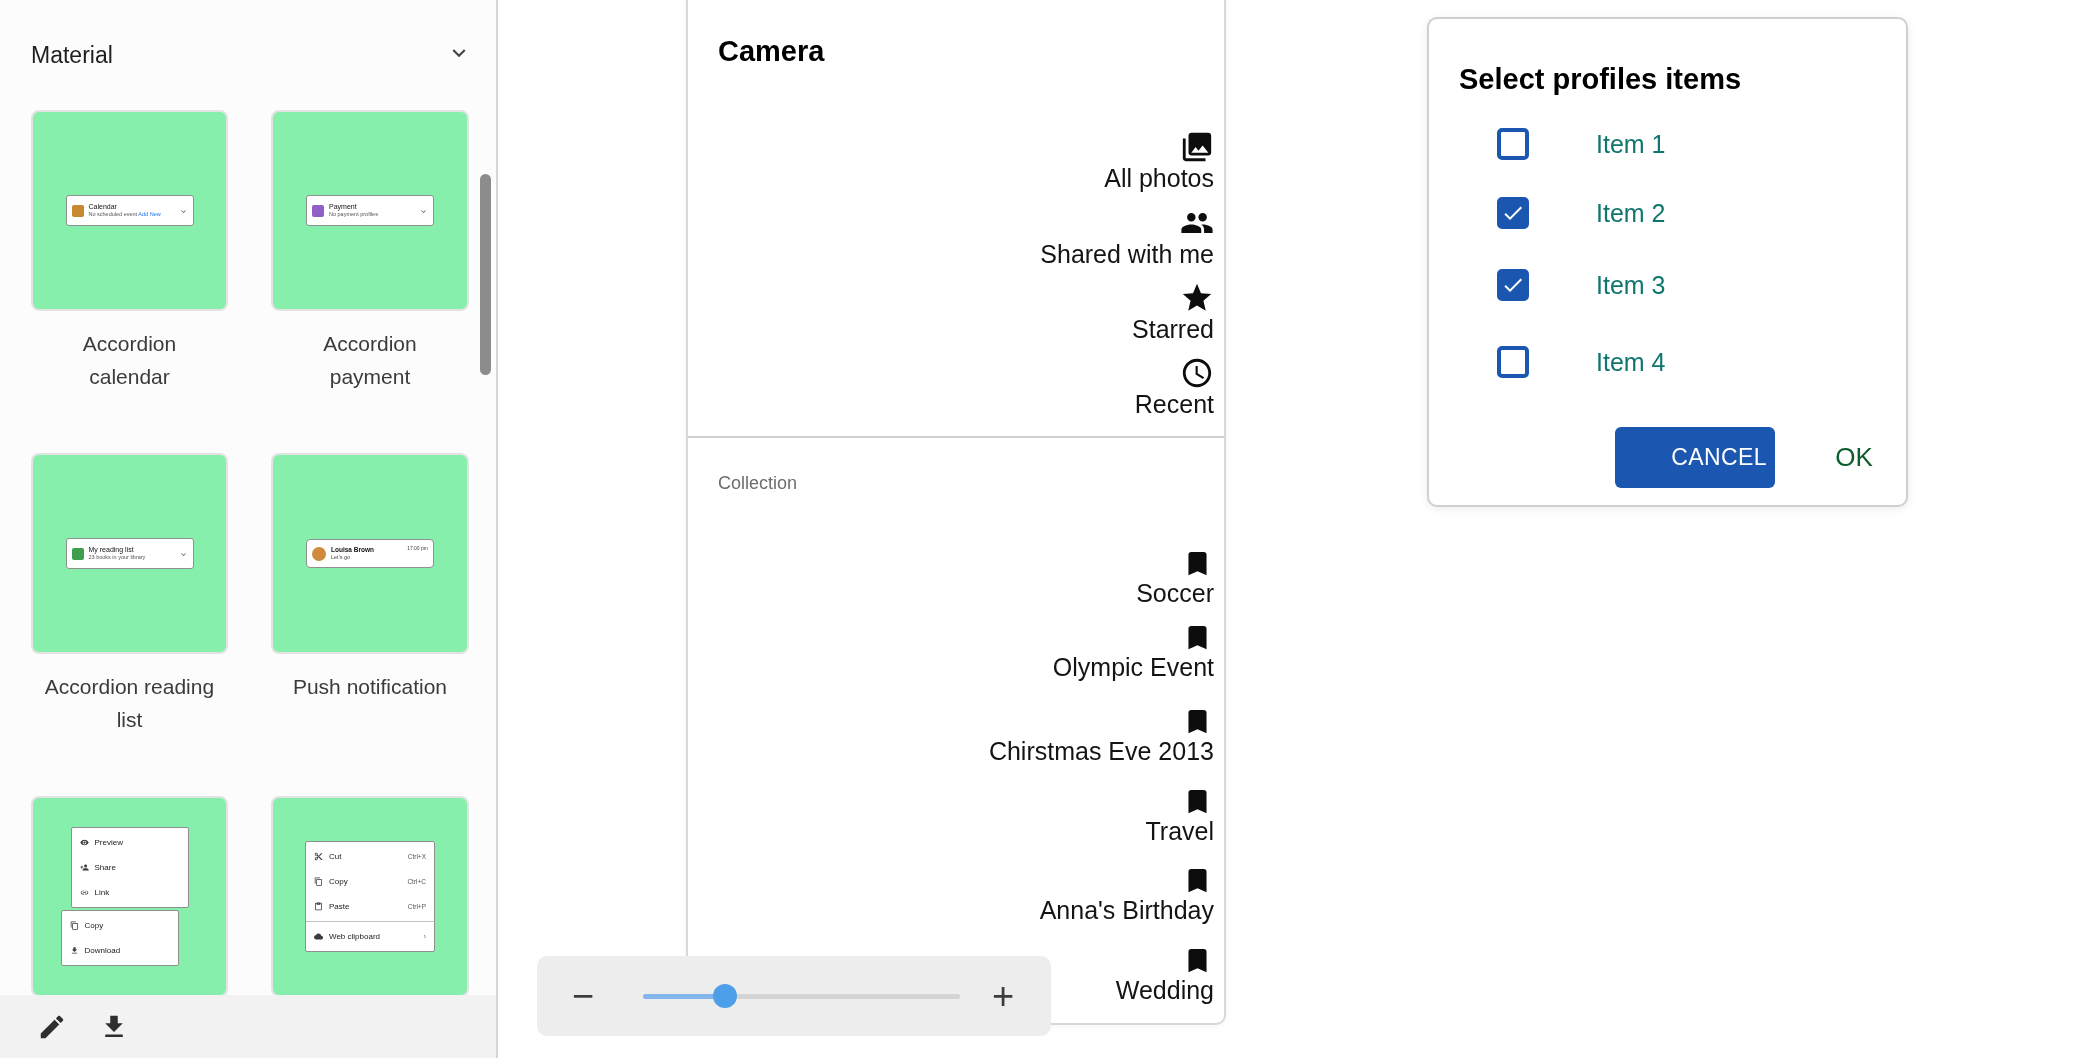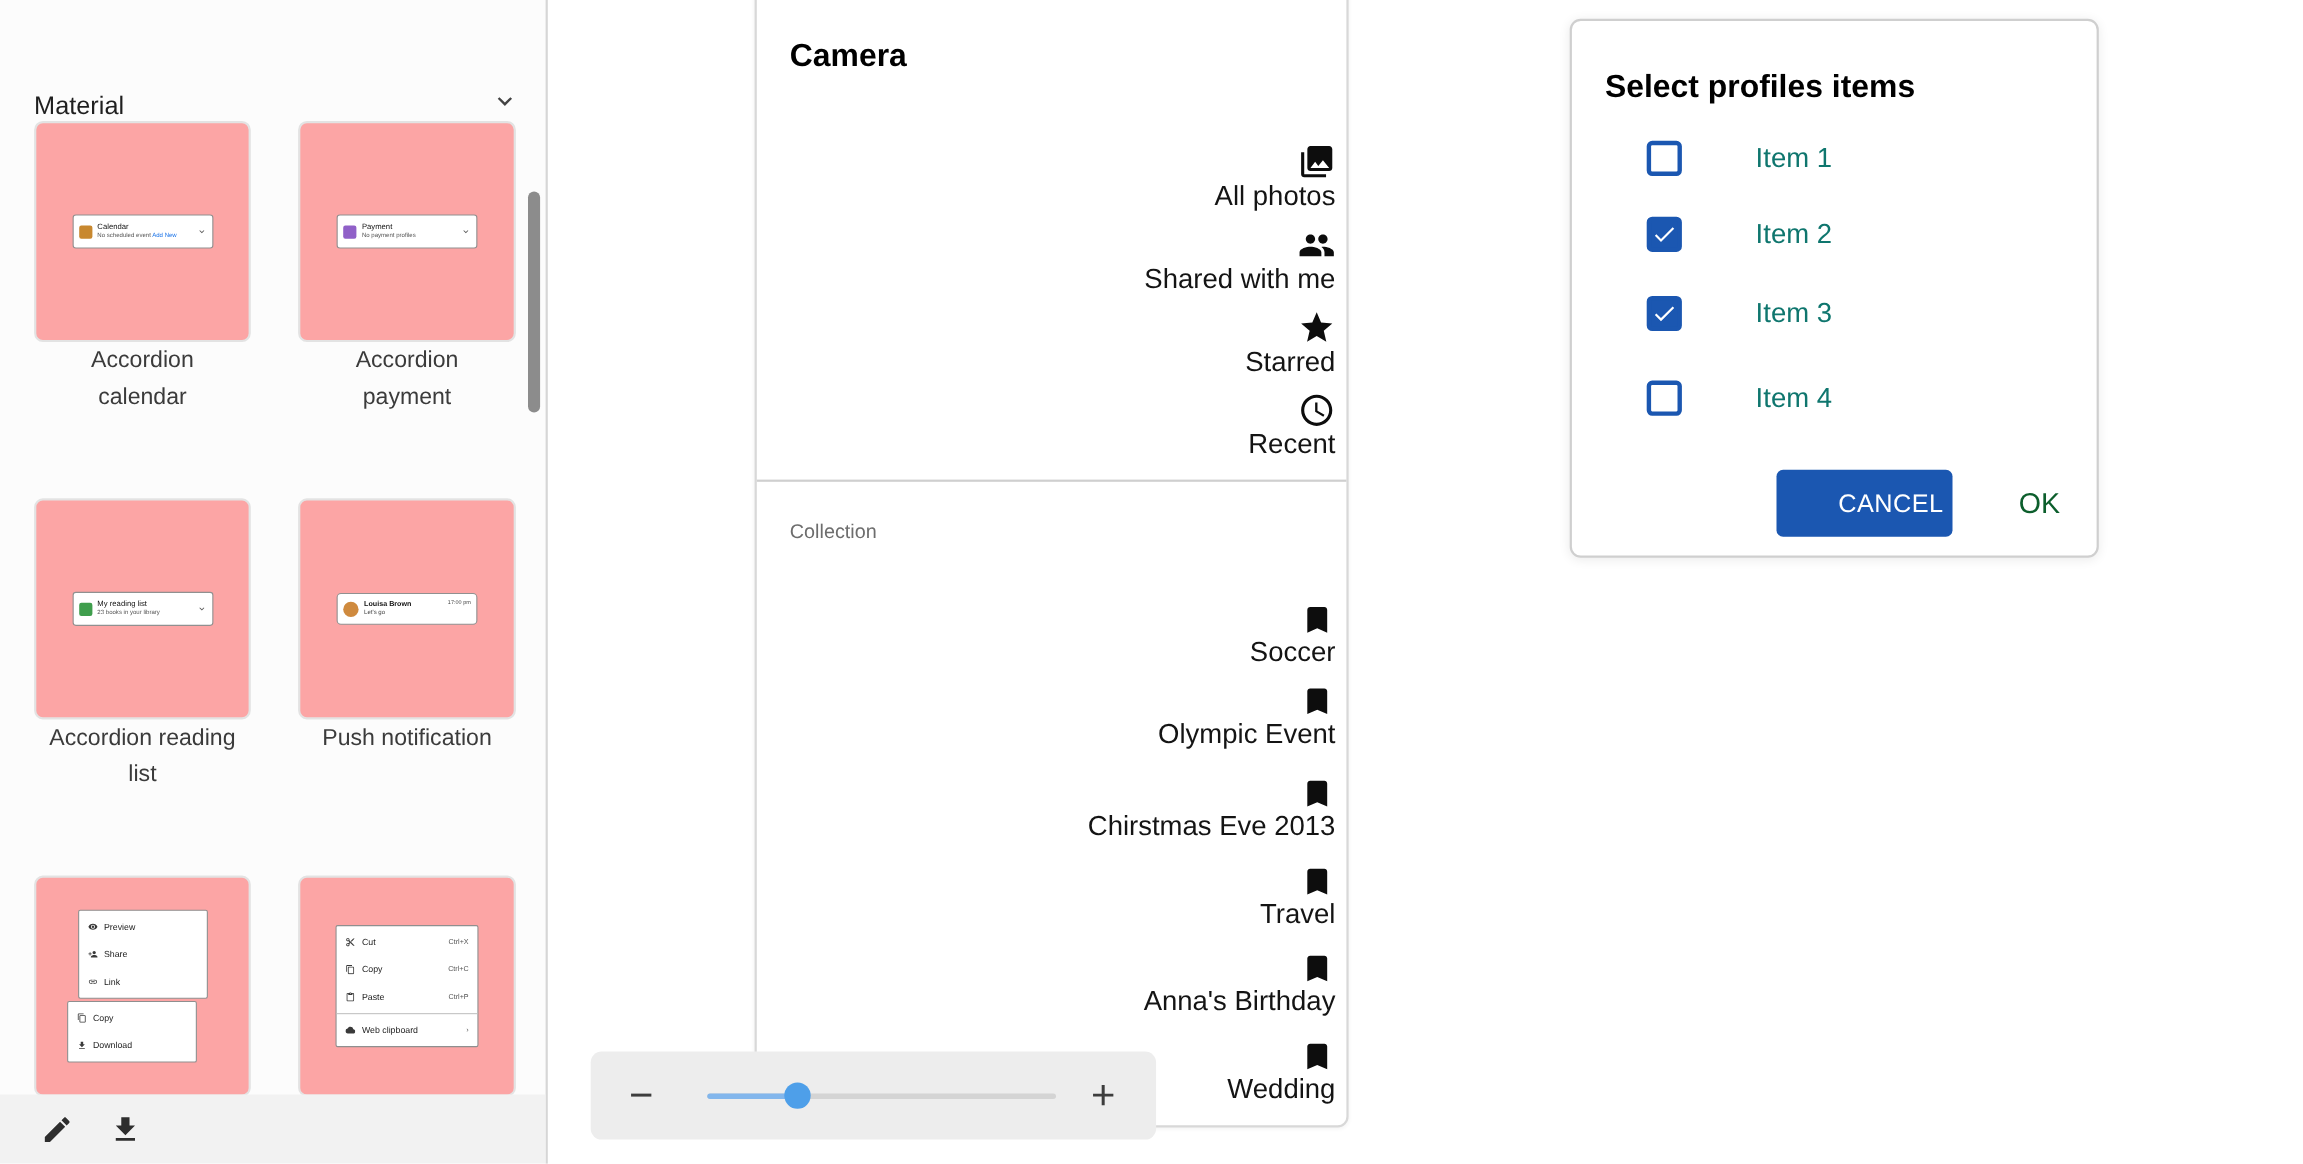--- a/index.html
+++ b/index.html
@@ -3,29 +3,29 @@
 <meta charset="utf-8">
 <style>
   * { margin:0; padding:0; box-sizing:border-box; }
   html,body { width:2094px; height:1058px; overflow:hidden; background:#fff;
               font-family:"Liberation Sans", sans-serif; color:#1c1c1c; }
   .screen { position:relative; width:2094px; height:1058px; }
 
   
   .sidebar { position:absolute; left:0; top:0; width:498px; height:1058px;
              background:#fcfcfc; border-right:2px solid #d6d6d6; overflow:hidden; }
-  .sb-header { height:110px; display:flex; align-items:flex-end; justify-content:space-between;
+  .sb-header { height:110px; display:flex; align-items:center; justify-content:space-between;
                padding:0 24px 0 31px; }
   .sb-title { font-size:23px; font-weight:500; color:#1f1f1f; }
   .sb-chevron svg { width:26px; height:26px; fill:#444; }
   .cards { padding:0 29px 0 31px; display:grid; grid-template-columns:197px 198px; column-gap:43px; }
   .cell { display:flex; flex-direction:column; }
-  .card { height:201px; background:#fca5a5; border:2px solid #e3e3e3; border-radius:8px;
+  .card { height:201px; background:#86efac; border:2px solid #e3e3e3; border-radius:8px;
           display:flex; align-items:center; justify-content:center; }
-  .card-label { min-height:142px; text-align:center; font-size:21px;
+  .card-label { min-height:142px; padding-top:16px; text-align:center; font-size:21px;
                 line-height:33px; color:#3b3b3b; max-width:176px; margin:0 auto; }
   
   .mini-acc { width:128px; height:31px; border:1px solid #909090; border-radius:3px; background:#fff;
               display:flex; align-items:center; padding:0 5px; gap:5px; }
   .mini-sq { width:12px; height:12px; border-radius:2px; flex:none; background:#ccc; }
   .mini-col { display:flex; flex-direction:column; line-height:1.3; flex:1; min-width:0; }
   .mini-title { font-size:7px; color:#111; }
   .mini-sub { font-size:5.5px; color:#555; white-space:nowrap; }
   .mini-link { color:#1a73e8; }
   .mini-chev svg { width:9px; height:9px; fill:#555; }

